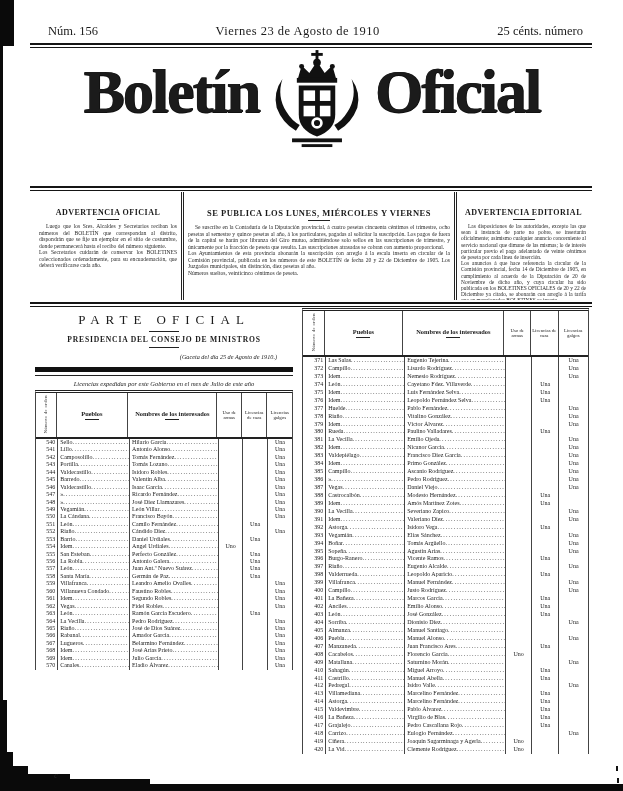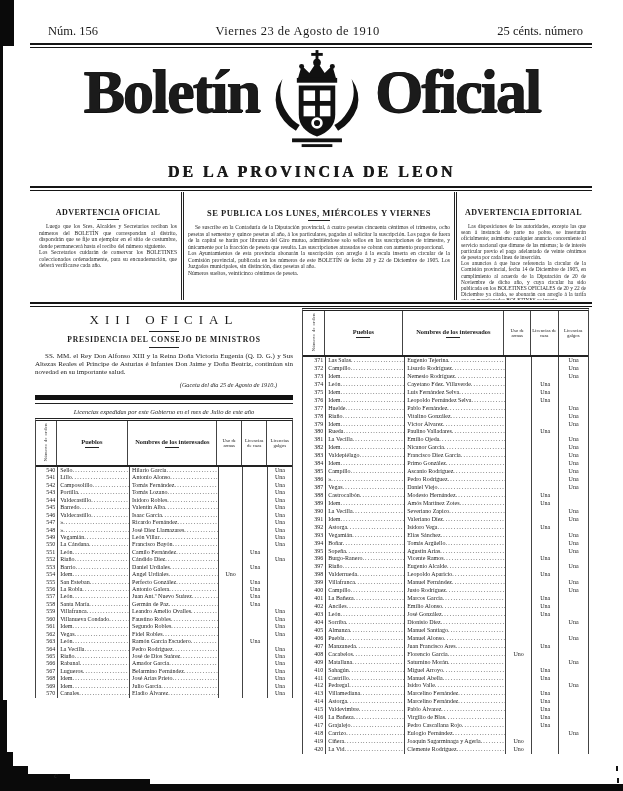--- a/index.html
+++ b/index.html
@@ -135,21 +135,20 @@
         <rect x="36" y="42" width="12" height="11"></rect>
         <rect x="53" y="42" width="11" height="11"></rect>
         <rect x="36" y="58" width="12" height="11"></rect>
         <rect x="53" y="58" width="11" height="11"></rect>
         <circle cx="50" cy="76" r="6"></circle>
       </g>
       <circle cx="50" cy="76" r="3.2" fill="#111"></circle>
     </svg>
     <span class="mast-word">Oficial</span>
   </div>
-  <div class="masthead-sub">DE LA PROVINCIA DE LEON</div>
   <div class="double-rule rule2"></div>
 
   <div class="notices">
     <div class="notice n-left">
       <h3>ADVERTENCIA OFICIAL</h3>
       <div class="mini-dash"></div>
       <div class="body">Luego que los Sres. Alcaldes y Secretarios reciban los números del BOLETÍN que correspondan al distrito, dispondrán que se fije un ejemplar en el sitio de costumbre, donde permanecerá hasta el recibo del número siguiente.
 Los Secretarios cuidarán de conservar los BOLETINES coleccionados ordenadamente, para su encuadernación, que deberá verificarse cada año.</div>
     </div>
     <div class="notice n-mid">
@@ -164,25 +163,24 @@
       <div class="mini-dash"></div>
       <div class="body">Las disposiciones de las autoridades, excepto las que sean á instancia de parte no pobre, se insertarán oficialmente; asimismo cualquier anuncio concerniente al servicio nacional que dimane de las mismas; lo de interés particular previo el pago adelantado de veinte céntimos de peseta por cada línea de inserción.
 Los anuncios á que hace referencia la circular de la Comisión provincial, fecha 14 de Diciembre de 1905, en cumplimiento al acuerdo de la Diputación de 20 de Noviembre de dicho año, y cuya circular ha sido publicada en los BOLETINES OFICIALES de 20 y 22 de Diciembre ya citado, se abonarán con arreglo á la tarifa que en mencionados BOLETINES se inserta.</div>
     </div>
   </div>
   <div class="double-rule rule3"></div>
 
   <div class="body-cols">
 
     <div class="col-left">
-      <div class="parte-title">XIII OFICIAL</div>
+      <div class="parte-title">PARTE OFICIAL</div>
       <div class="rule-dash"></div>
       <div class="presidencia">PRESIDENCIA DEL CONSEJO DE MINISTROS</div>
       <div class="rule-dash"></div>
-      <div class="para">SS. MM. el Rey Don Alfonso XIII y la Reina Doña Victoria Eugenia (Q. D. G.) y Sus Altezas Reales el Príncipe de Asturias é Infantes Don Jaime y Doña Beatriz, continúan sin novedad en su importante salud.</div>
       <div class="gaceta">(Gaceta del día 25 de Agosto de 1910.)</div>
       <div class="heavy-rule"></div>
       <div class="thin-rule"></div>
       <div class="lic-line">Licencias expedidas por este Gobierno en el mes de Julio de este año</div>
 
       <div class="btable t-left">
         <div class="thead">
           <div class="th w-num">
             <span class="th-num">Número de orden</span>
           </div>

